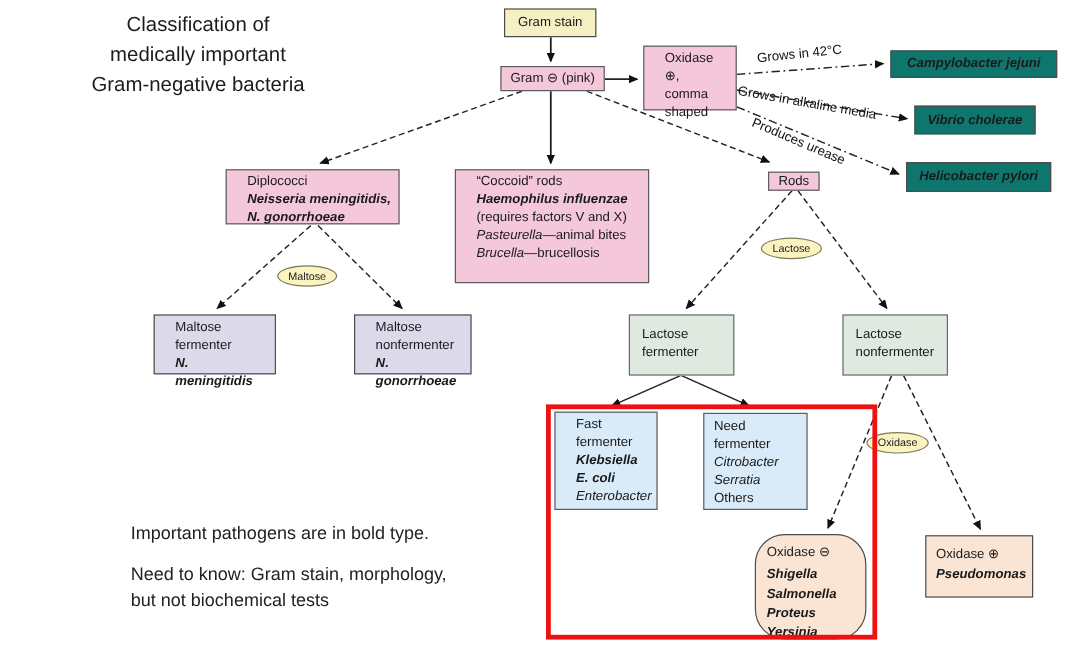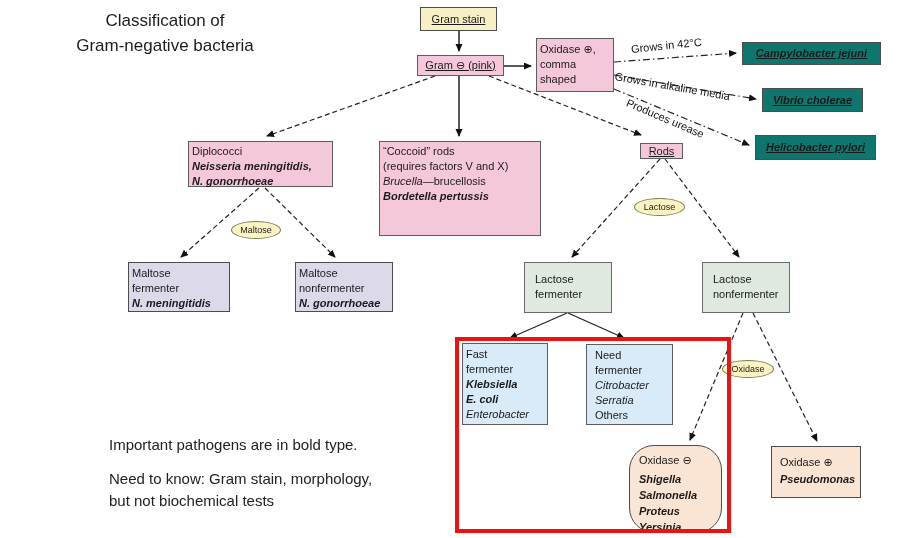--- a/index.html
+++ b/index.html
@@ -1,22 +1,22 @@
 <!DOCTYPE html>
 <html><head>
 <meta charset="utf-8">
 <style>
   html,body{margin:0;padding:0;background:#fff;}
   #stage{position:relative;width:902px;height:538px;background:#ffffff;overflow:hidden;
          font-family:"Liberation Sans","DejaVu Sans",sans-serif;color:#1a1a1a;margin-left:31px;}
   
   .box{position:absolute;border:1px solid #4c4c4c;font-size:11px;line-height:15px;
        box-sizing:border-box;z-index:2;}
-  .center{display:flex;align-items:center;justify-content:center;text-align:right;text-decoration:underline;}
-  .pad{padding:3px 5px 0 3px;}
+  .center{display:flex;align-items:center;justify-content:center;text-align:right;}
+  .pad{padding:3px 5px 0 17px;}
   .bi{font-weight:bold;font-style:italic;}
   .it{font-style:italic;}
   
   .cream{background:#f6f0c4;}
   .pink{background:#f4c7da;border-color:#5d5d5d;}
   .tan{background:#0f766e;}
   .lav{background:#dcd9eb;}
   .grn{background:#dfe9df;border-color:#6a6a6a;}
   .blu{background:#d9eaf8;border-color:#5d5d5d;}
   .pch{background:#fae4d4;}
@@ -73,20 +73,21 @@
 
     <line class="ln" x1="536" y1="313" x2="479" y2="338" marker-end="url(#ah)"></line>
     <line class="ln" x1="537" y1="313" x2="593" y2="338" marker-end="url(#ah)"></line>
 
     <line class="ln dash" x1="712" y1="313" x2="659" y2="440" marker-end="url(#ah)"></line>
     <line class="ln dash" x1="722" y1="313" x2="786" y2="441" marker-end="url(#ah)"></line>
   </svg>
 
   <div id="title">
     <div>Classification of</div>
+    <div>medically important</div>
     <div>Gram-negative bacteria</div>
   </div>
 
   <div class="box cream center" style="left:389px;top:7px;width:77px;height:24px;">
     <span>Gram stain</span>
   </div>
 
   <div class="box pink center" style="left:386px;top:55px;width:87px;height:21px;">
     <span>Gram ⊖ (pink)</span>
   </div>
@@ -112,23 +113,24 @@
   </div>
 
   <div class="box pink pad" style="left:157px;top:141px;width:145px;height:46px;padding-top:2px;">
     <div>Diplococci</div>
     <div class="bi">Neisseria meningitidis,</div>
     <div class="bi">N. gonorrhoeae</div>
   </div>
 
   <div class="box pink pad" style="left:348px;top:141px;width:162px;height:95px;padding-top:2px;">
     <div>“Coccoid” rods</div>
+    <div class="bi">Haemophilus influenzae</div>
     <div>(requires factors V and X)</div>
+    <div><span class="it">Pasteurella</span><span>—animal bites</span></div>
     <div><span class="it">Brucella</span><span>—brucellosis</span></div>
-    <div class="bi">Bordetella pertussis</div>
   </div>
 
   <div class="box pink center" style="left:609px;top:143px;width:43px;height:16px;line-height:14px;">
     <span>Rods</span>
   </div>
 
   <div class="oval" style="left:200px;top:221px;width:48px;height:16px;">Maltose</div>
   <div class="oval" style="left:603px;top:198px;width:49px;height:16px;">Lactose</div>
   <div class="oval" style="left:691px;top:360px;width:50px;height:16px;">Oxidase</div>
 

